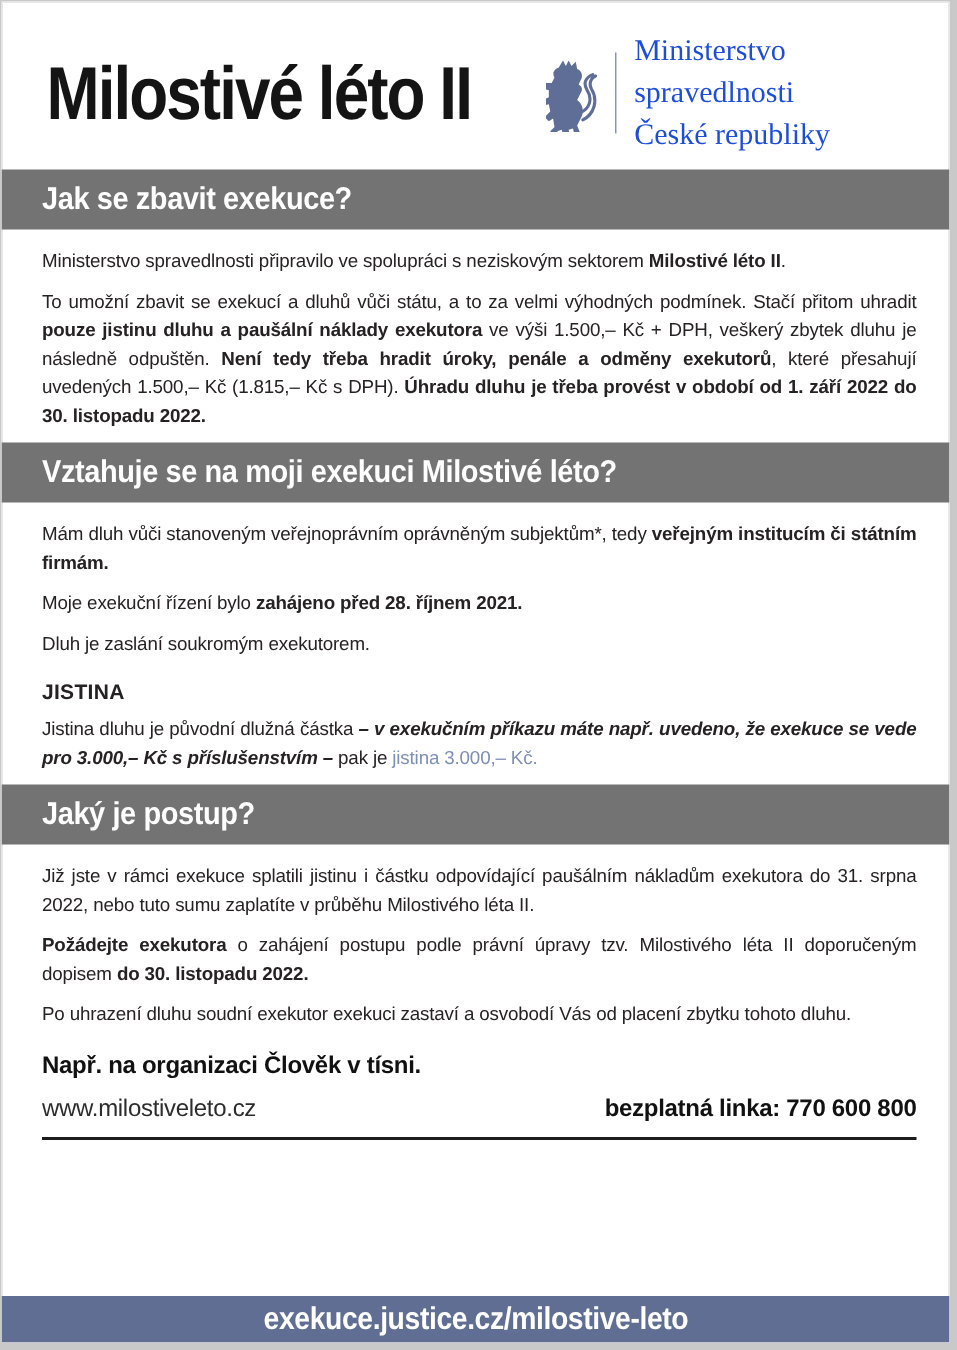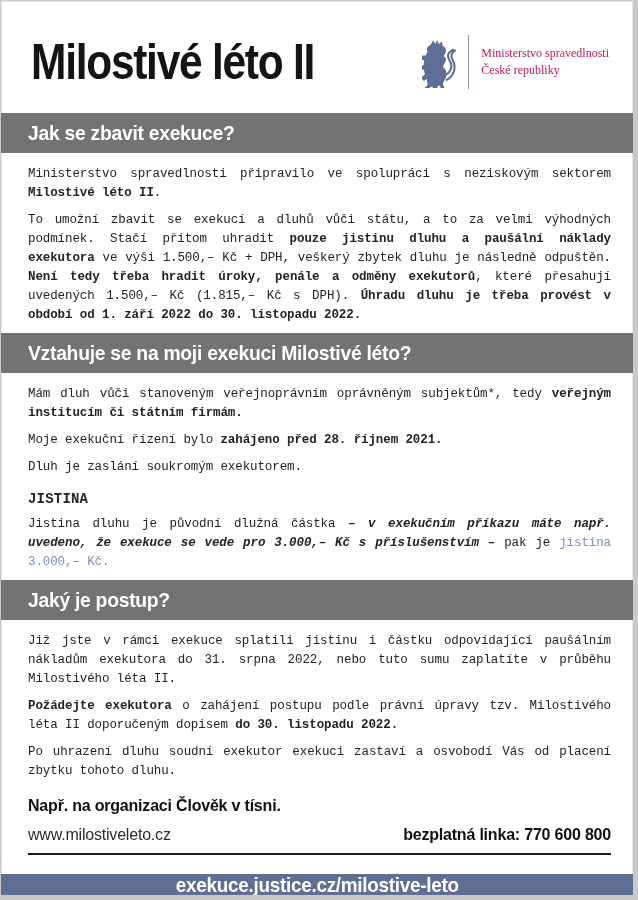--- a/index.html
+++ b/index.html
@@ -33,43 +33,43 @@
     color: #141414;
     transform: scaleX(0.85);
     transform-origin: left center;
     white-space: nowrap;
   }
   .logo-block { display: flex; align-items: center; gap: 12px; }
   .lion svg { display: block; }
   .logo-divider { width: 1px; height: 54px; background: #8b97b5; }
   .ministry-name {
     font-family: "Liberation Serif", serif;
-    font-size: 12px;
+    font-size: 20px;
     line-height: 1.4;
-    color: #be185d;
+    color: #1d4ed8;
   }
   
   .section-bar {
     height: 40px;
     background: #737373;
     display: flex;
     align-items: center;
     padding-left: 27px;
   }
   .section-bar .bar-title {
     color: #ffffff;
     font-size: 21px;
     font-weight: bold;
     letter-spacing: -0.3px;
     transform: scaleX(0.92);
     transform-origin: left center;
     white-space: nowrap;
   }
   
-  .content { padding: 4px 22px 0 27px; font-family: Liberation Mono, monospace; }
+  .content { padding: 4px 22px 0 27px; }
   .content p {
     font-size: 12.5px;
     line-height: 19px;
     letter-spacing: -0.1px;
     text-align: justify;
     margin: 8px 0;
     color: #262224;
   }
   .seg-b { font-weight: bold; }
   .seg-bi { font-weight: bold; font-style: italic; }
@@ -101,21 +101,21 @@
   .hotline { font-weight: bold; color: #111; letter-spacing: -0.2px; }
   .rule {
     border: none;
     border-top: 2px solid #1c1c1c;
     margin: 9px 22px 6px 27px;
   }
   
   .footer-bar {
     position: absolute;
     left: 0; right: 0; bottom: 0;
-    height: 21px;
+    height: 31px;
     background: #5f6e92;
     display: flex;
     align-items: center;
     justify-content: center;
   }
   .footer-url {
     color: #ffffff;
     font-size: 21px;
     font-weight: bold;
     letter-spacing: -0.3px;

